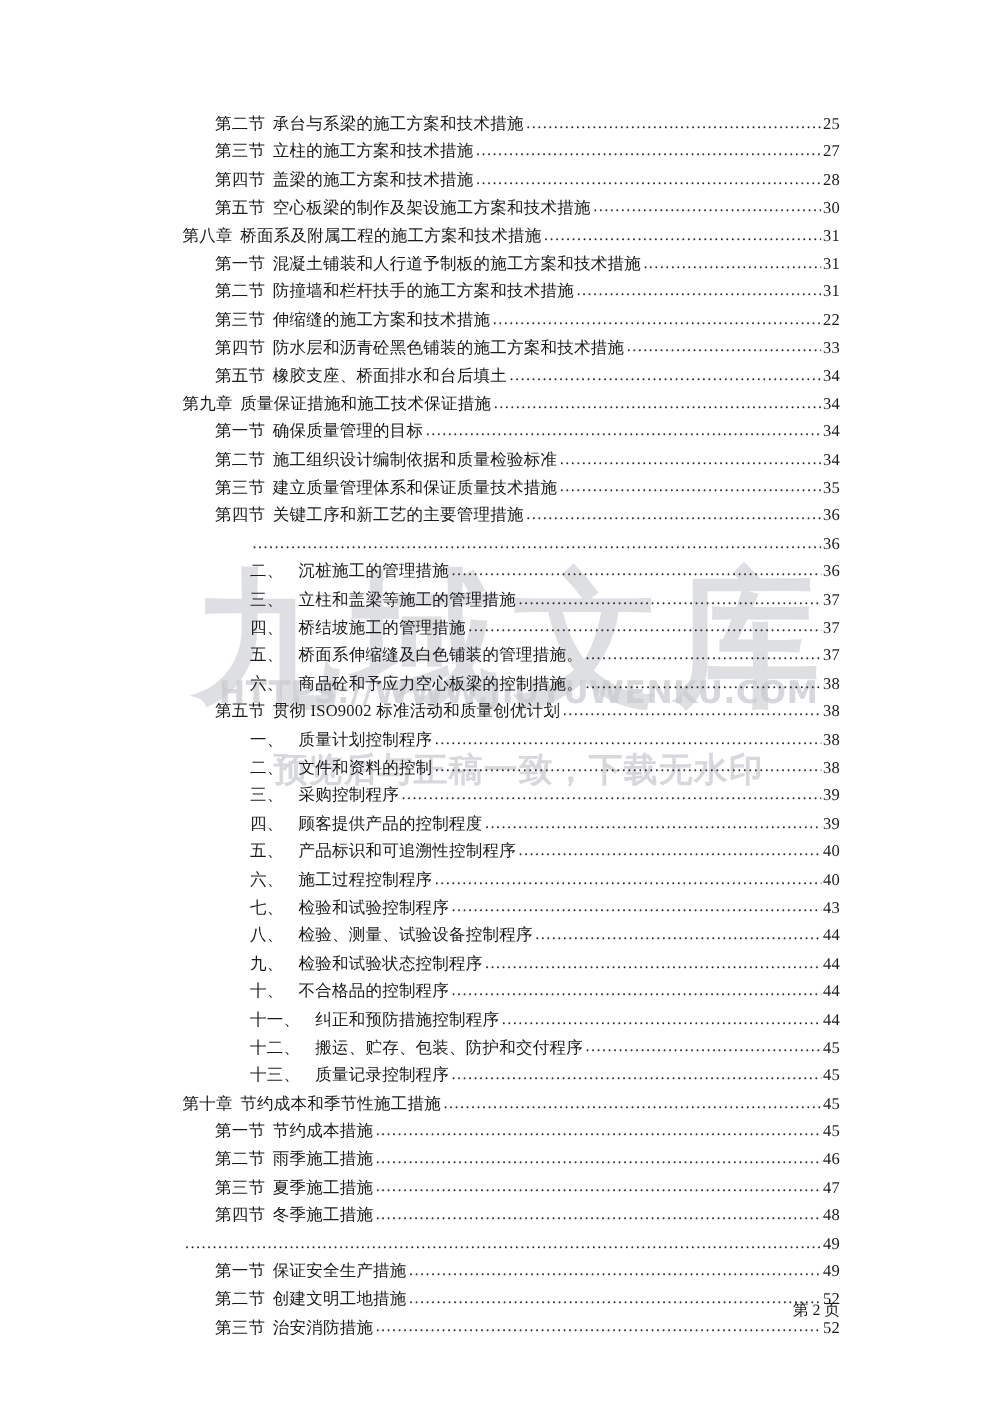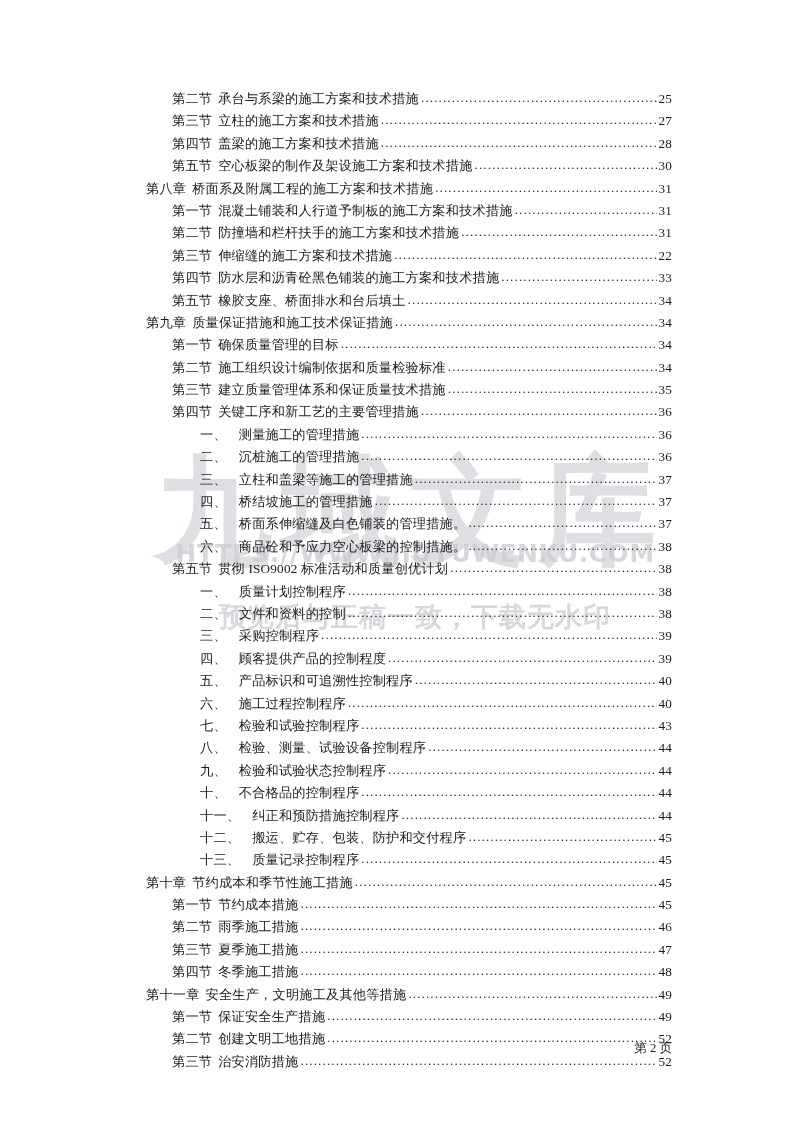--- a/index.html
+++ b/index.html
@@ -230,21 +230,20 @@
         <span class="toc-label"><span class="toc-num-prefix">第三节</span><span class="toc-title">建立质量管理体系和保证质量技术措施</span></span>
         <span class="toc-leader"></span>
         <span class="toc-page">35</span>
       </div>
       <div class="toc-entry lvl-section gap-section">
         <span class="toc-label"><span class="toc-num-prefix">第四节</span><span class="toc-title">关键工序和新工艺的主要管理措施</span></span>
         <span class="toc-leader"></span>
         <span class="toc-page">36</span>
       </div>
       <div class="toc-entry lvl-item gap-item">
-        <span class="toc-label"><span class="toc-num-prefix">一、</span><span class="toc-title">测量施工的管理措施</span></span>
         <span class="toc-leader"></span>
         <span class="toc-page">36</span>
       </div>
       <div class="toc-entry lvl-item gap-item">
         <span class="toc-label"><span class="toc-num-prefix">二、</span><span class="toc-title">沉桩施工的管理措施</span></span>
         <span class="toc-leader"></span>
         <span class="toc-page">36</span>
       </div>
       <div class="toc-entry lvl-item gap-item">
         <span class="toc-label"><span class="toc-num-prefix">三、</span><span class="toc-title">立柱和盖梁等施工的管理措施</span></span>
@@ -355,21 +354,20 @@
         <span class="toc-label"><span class="toc-num-prefix">第三节</span><span class="toc-title">夏季施工措施</span></span>
         <span class="toc-leader"></span>
         <span class="toc-page">47</span>
       </div>
       <div class="toc-entry lvl-section gap-section">
         <span class="toc-label"><span class="toc-num-prefix">第四节</span><span class="toc-title">冬季施工措施</span></span>
         <span class="toc-leader"></span>
         <span class="toc-page">48</span>
       </div>
       <div class="toc-entry lvl-chapter gap-chapter">
-        <span class="toc-label"><span class="toc-num-prefix">第十一章</span><span class="toc-title">安全生产，文明施工及其他等措施</span></span>
         <span class="toc-leader"></span>
         <span class="toc-page">49</span>
       </div>
       <div class="toc-entry lvl-section gap-section">
         <span class="toc-label"><span class="toc-num-prefix">第一节</span><span class="toc-title">保证安全生产措施</span></span>
         <span class="toc-leader"></span>
         <span class="toc-page">49</span>
       </div>
       <div class="toc-entry lvl-section gap-section">
         <span class="toc-label"><span class="toc-num-prefix">第二节</span><span class="toc-title">创建文明工地措施</span></span>

